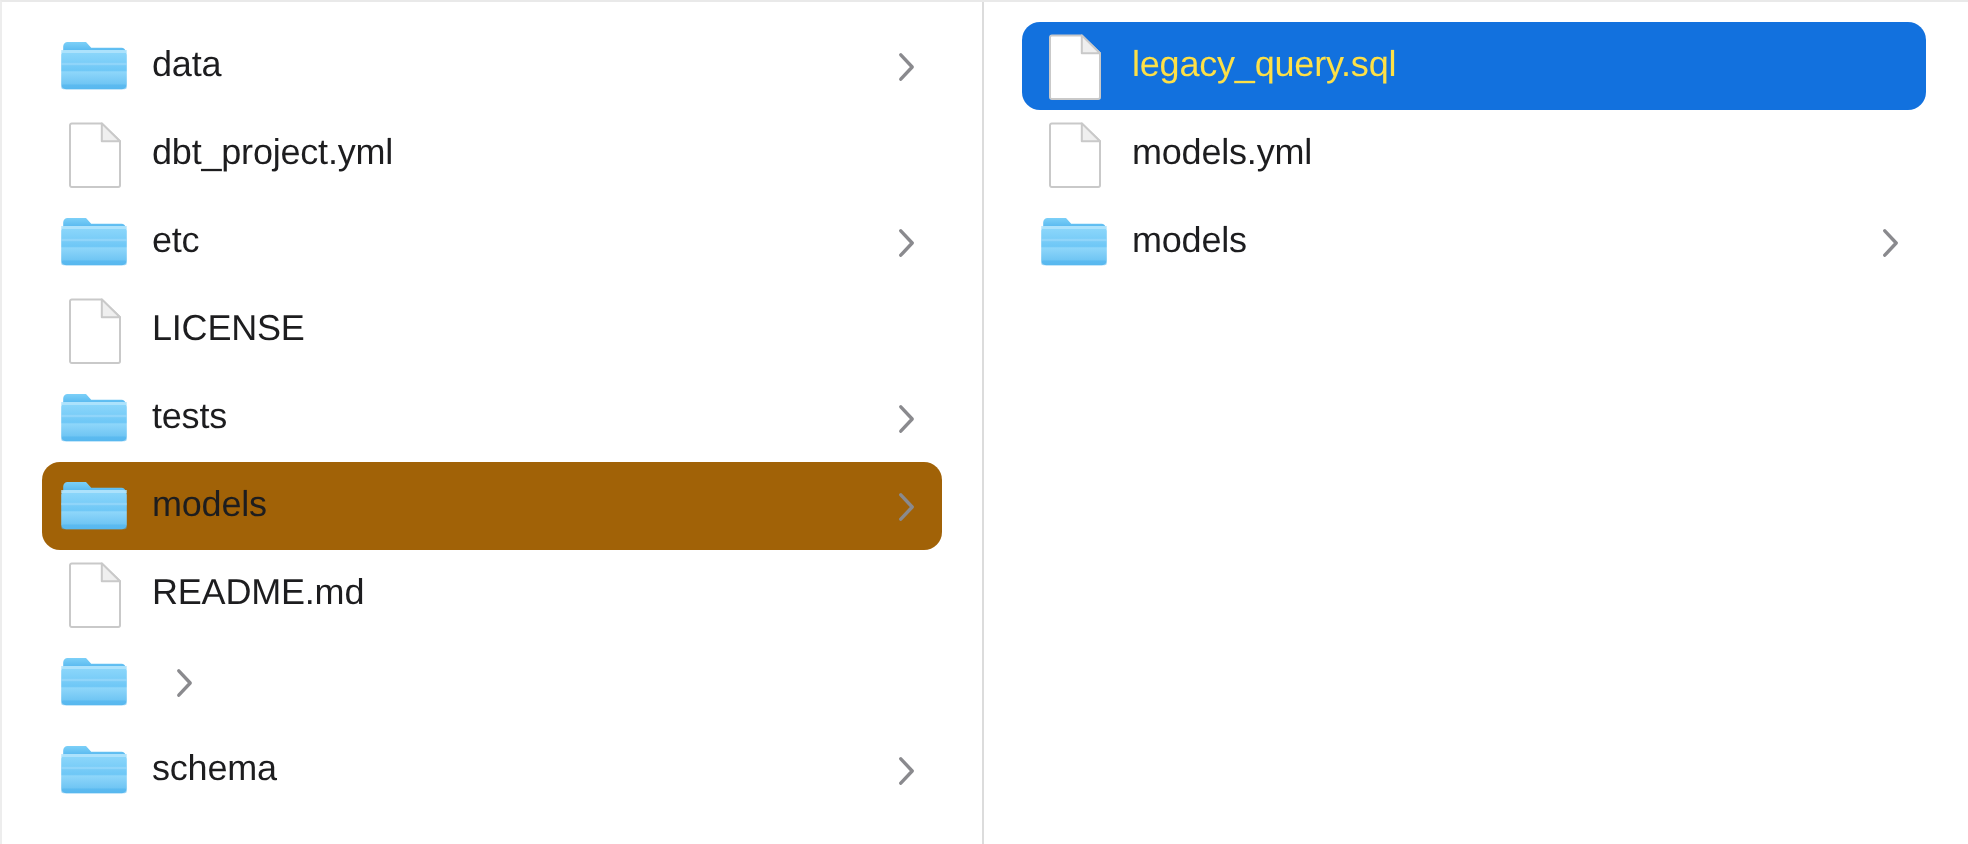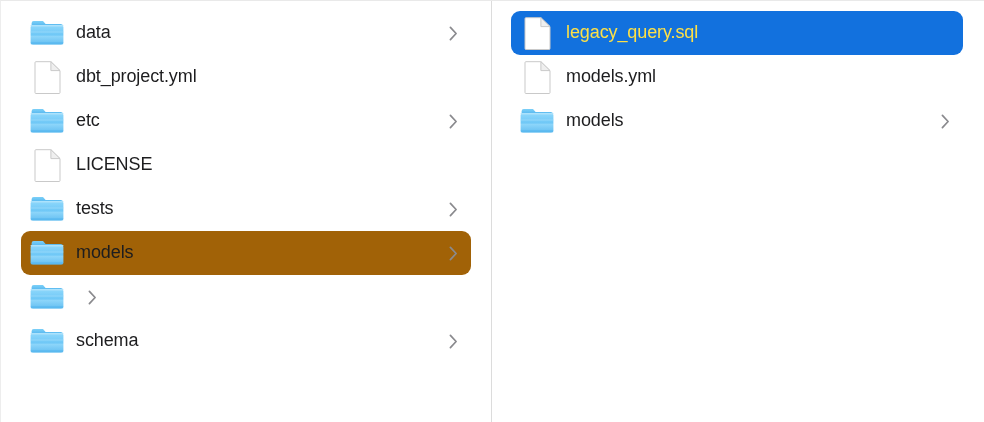--- a/index.html
+++ b/index.html
@@ -251,20 +251,34 @@
         </span>
         <span class="label">models</span>
         <span class="chevron">
           <svg width="9" height="15" viewBox="0 0 9 15">
             <path d="M1.4 1.4 L7.1 7.5 L1.4 13.6" fill="none" stroke="#8a8a8e" stroke-width="1.7" stroke-linecap="round" stroke-linejoin="round"></path>
           </svg>
         </span>
       </div>
       <div class="row">
         <span class="icon">
+          <svg width="27" height="33" viewBox="0 0 27 33">
+            <path d="M1 1.6 a0.9 0.9 0 0 1 0.9-0.9 h15.0 l9.1 8.9 v22.0 a0.9 0.9 0 0 1 -0.9 0.9 h-23.2 a0.9 0.9 0 0 1 -0.9 -0.9 z" fill="#ffffff" stroke="#c9c9c9" stroke-width="1"></path>
+            <path d="M16.9 0.7 l9.1 8.9 h-9.1 z" fill="#efefef" stroke="#c9c9c9" stroke-width="1" stroke-linejoin="round"></path>
+          </svg>
+        </span>
+        <span class="label">README.md</span>
+        <span class="chevron hidden">
+          <svg width="9" height="15" viewBox="0 0 9 15">
+            <path d="M1.4 1.4 L7.1 7.5 L1.4 13.6" fill="none" stroke="#8a8a8e" stroke-width="1.7" stroke-linecap="round" stroke-linejoin="round"></path>
+          </svg>
+        </span>
+      </div>
+      <div class="row">
+        <span class="icon">
           <svg width="34" height="28" viewBox="0 0 34 28">
             <defs>
               <linearGradient id="fg-tab" x1="0" y1="0" x2="0" y2="1">
                 <stop offset="0" stop-color="#7cd0f8"></stop>
                 <stop offset="1" stop-color="#40a9ea"></stop>
               </linearGradient>
               <linearGradient id="fg-body" x1="0" y1="0" x2="0" y2="1">
                 <stop offset="0" stop-color="#8fd8fb"></stop>
                 <stop offset="0.52" stop-color="#6ec7f6"></stop>
                 <stop offset="0.56" stop-color="#8ed6fa"></stop>

